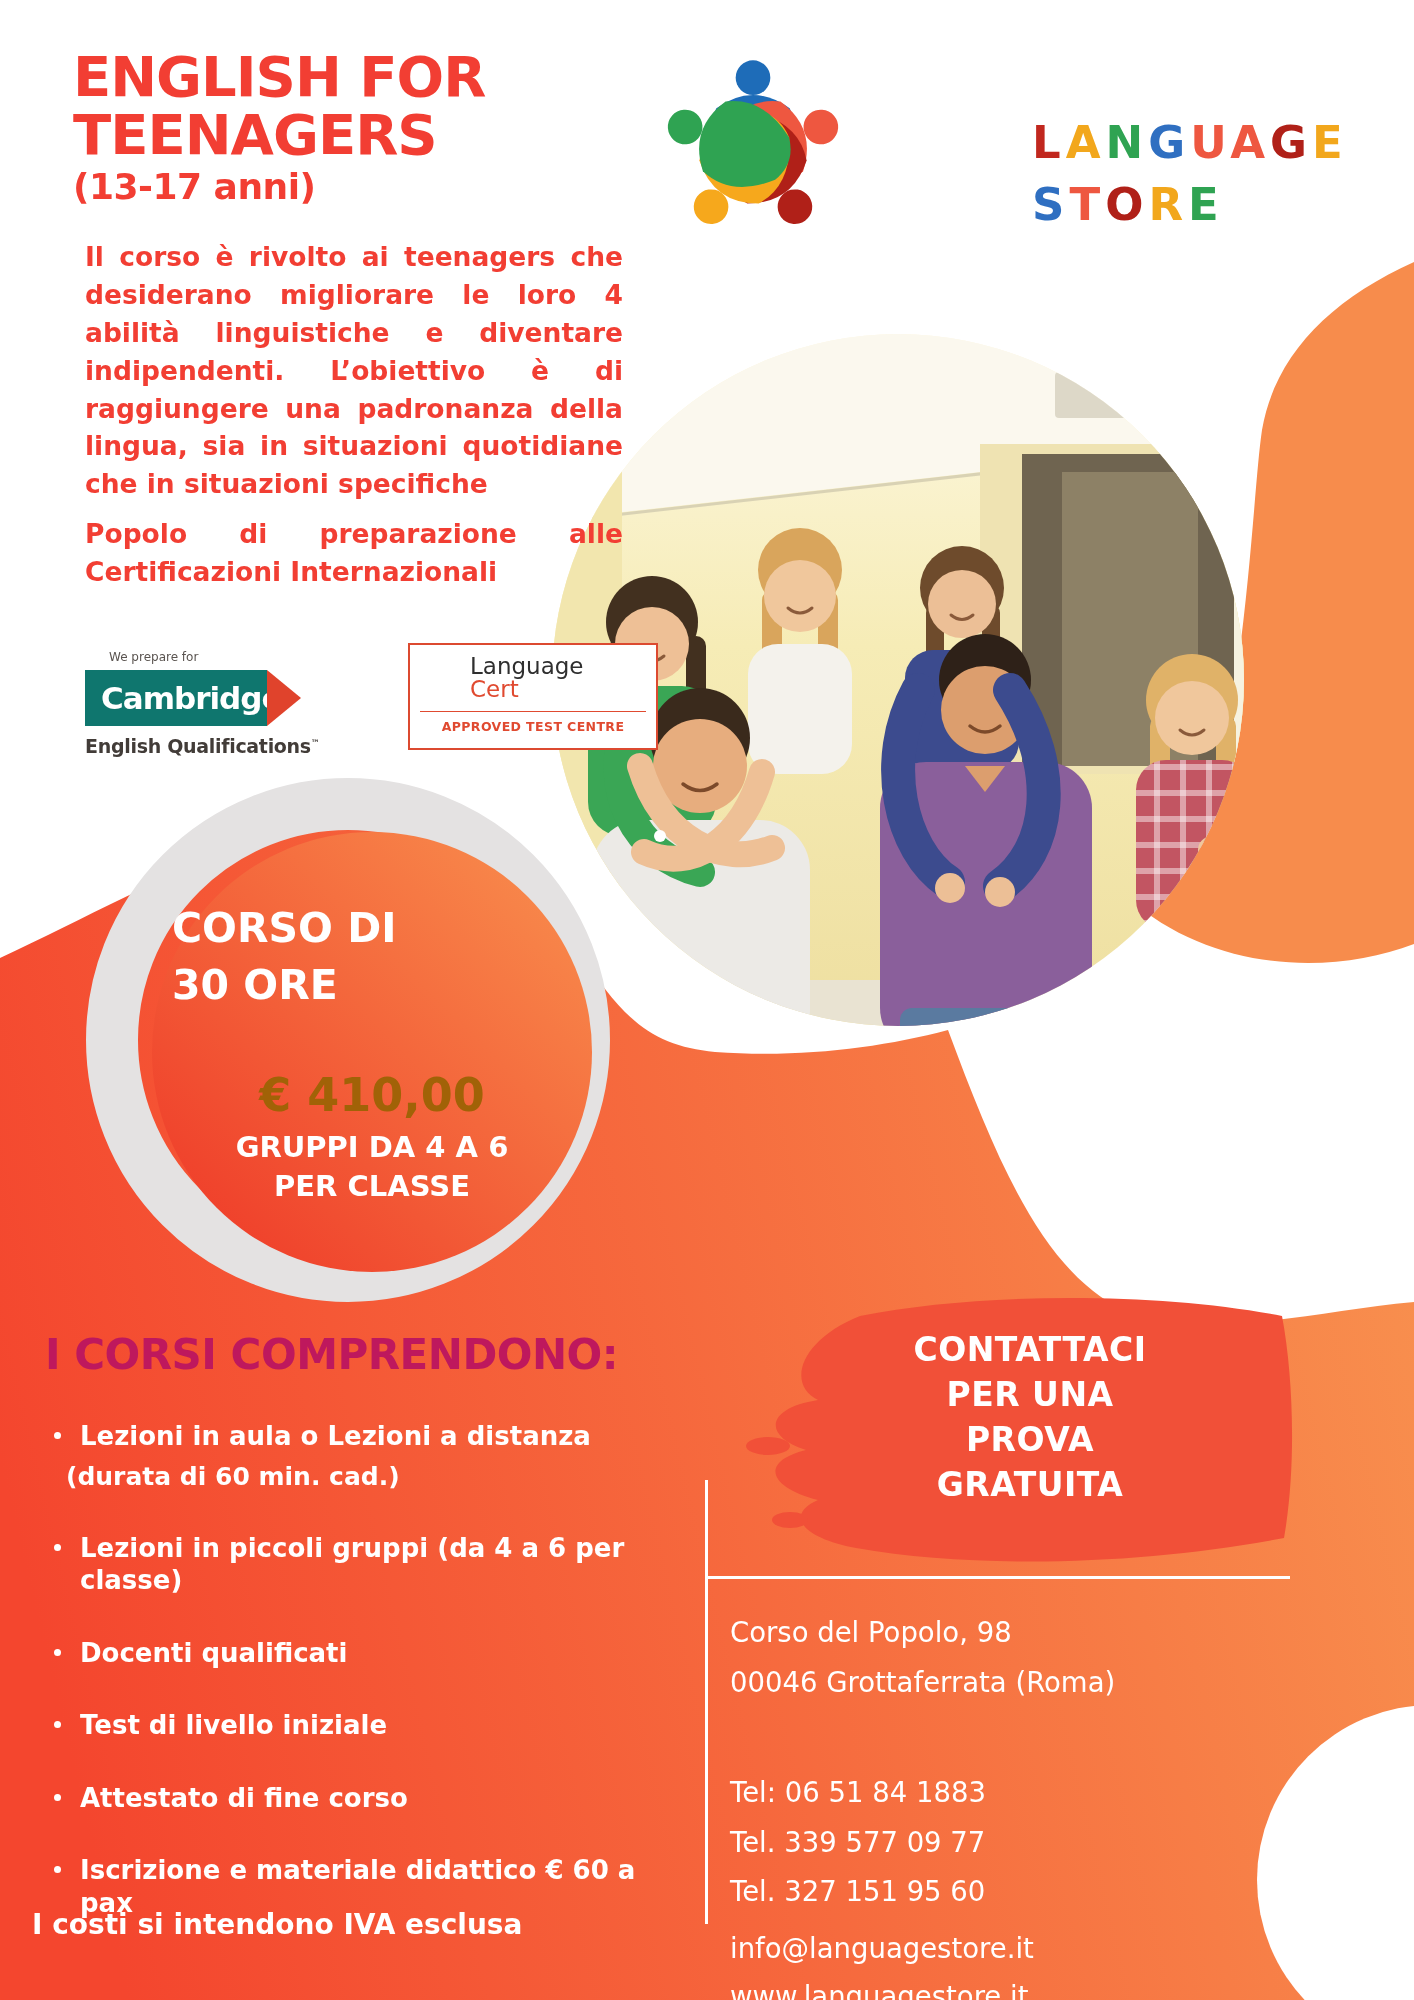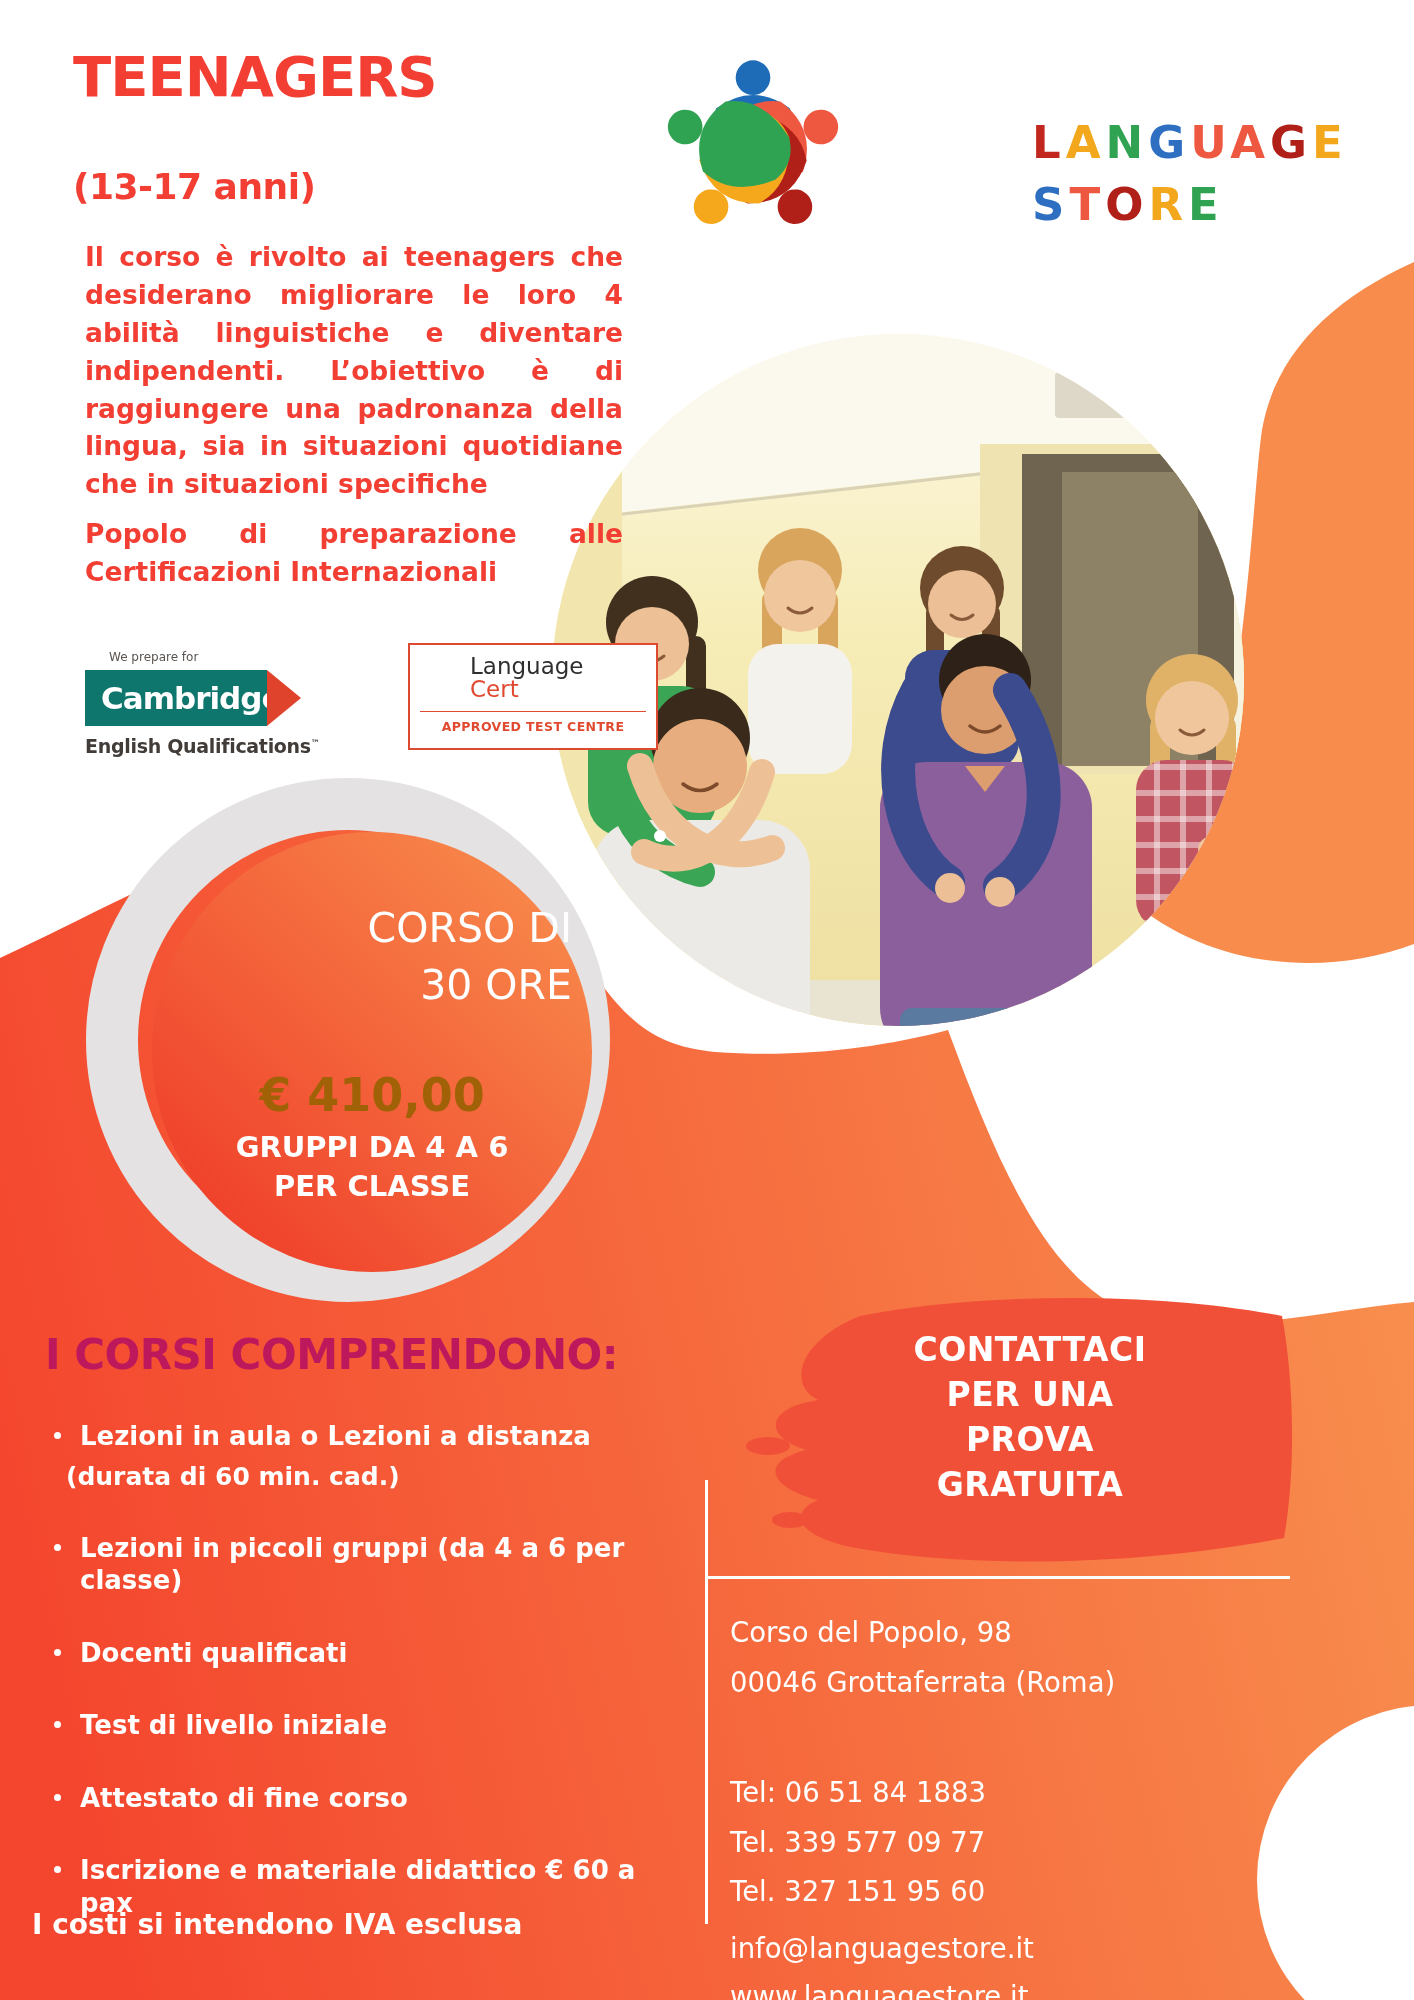--- a/index.html
+++ b/index.html
@@ -42,21 +42,21 @@
 
   
   .langcert{left:408px;top:643px;width:250px;height:107px;background:#fff;border:2px solid #dc4a30;box-sizing:border-box;}
   .lc-top{padding:10px 0 0 60px;line-height:1.02;}
   .lc-l1{font-size:23px;color:#2f2f2f;}
   .lc-l2{font-size:23px;color:#e04a30;}
   .lc-rule{height:1px;background:#e04a30;margin:9px 10px 7px 10px;}
   .lc-l3{text-align:center;color:#e04a30;font-weight:bold;font-size:12.5px;letter-spacing:.4px;}
 
   
-  .badge-top{left:172px;top:900px;width:400px;text-align:right;color:#fff;font-weight:normal;font-size:41px;line-height:1.4;}
+  .badge-top{left:172px;top:900px;width:400px;text-align:left;color:#fff;font-weight:bold;font-size:41px;line-height:1.4;}
   .badge-price{left:172px;top:1068px;width:400px;text-align:center;color:#a16207;font-weight:bold;font-size:46px;}
   .badge-group{left:172px;top:1128px;width:400px;text-align:center;color:#fff;font-weight:bold;font-size:29px;line-height:1.34;}
 
   
   .courses-h{left:45px;top:1330px;width:640px;color:#be185d;font-weight:bold;font-size:42px;letter-spacing:-.5px;}
   .courses{left:80px;top:1420px;width:590px;color:#fff;}
   .courses ul{list-style:none;margin:0;padding:0;}
   .courses li{position:relative;margin-bottom:40px;font-weight:bold;font-size:26px;line-height:1.25;}
   .courses li:before{content:"";position:absolute;left:-26px;top:12px;width:7px;height:7px;border-radius:50%;background:#fff;}
   .courses .sub{font-weight:bold;font-size:25px;margin-top:8px;margin-left:-14px;}
@@ -234,20 +234,21 @@
         <circle cx="1298" cy="936" r="4" fill="#e86aa0"></circle>
       </g>
 
       <rect x="900" y="1008" width="180" height="40" rx="12" fill="#5a7aa0"></rect>
       <rect x="650" y="1020" width="160" height="30" rx="12" fill="#4f6f94"></rect>
       <rect x="1200" y="1030" width="150" height="30" rx="12" fill="#6b89ab"></rect>
     </g>
   </svg>
 
   <div class="abs title">
+    <div>ENGLISH FOR</div>
     <div>TEENAGERS</div>
   </div>
   <div class="abs subtitle">(13-17 anni)</div>
   <div class="abs intro">
     <p>Il corso è rivolto ai teenagers che desiderano migliorare le loro 4 abilità linguistiche e diventare indipendenti. L’obiettivo è di raggiungere una padronanza della lingua, sia in situazioni quotidiane che in situazioni specifiche</p>
     <p>Popolo di preparazione alle Certificazioni Internazionali</p>
   </div>
 
   <div class="abs brandlogo">
     <svg width="214" height="214" viewBox="0 0 210 210" style="position:absolute;left:6px;top:4px;">

